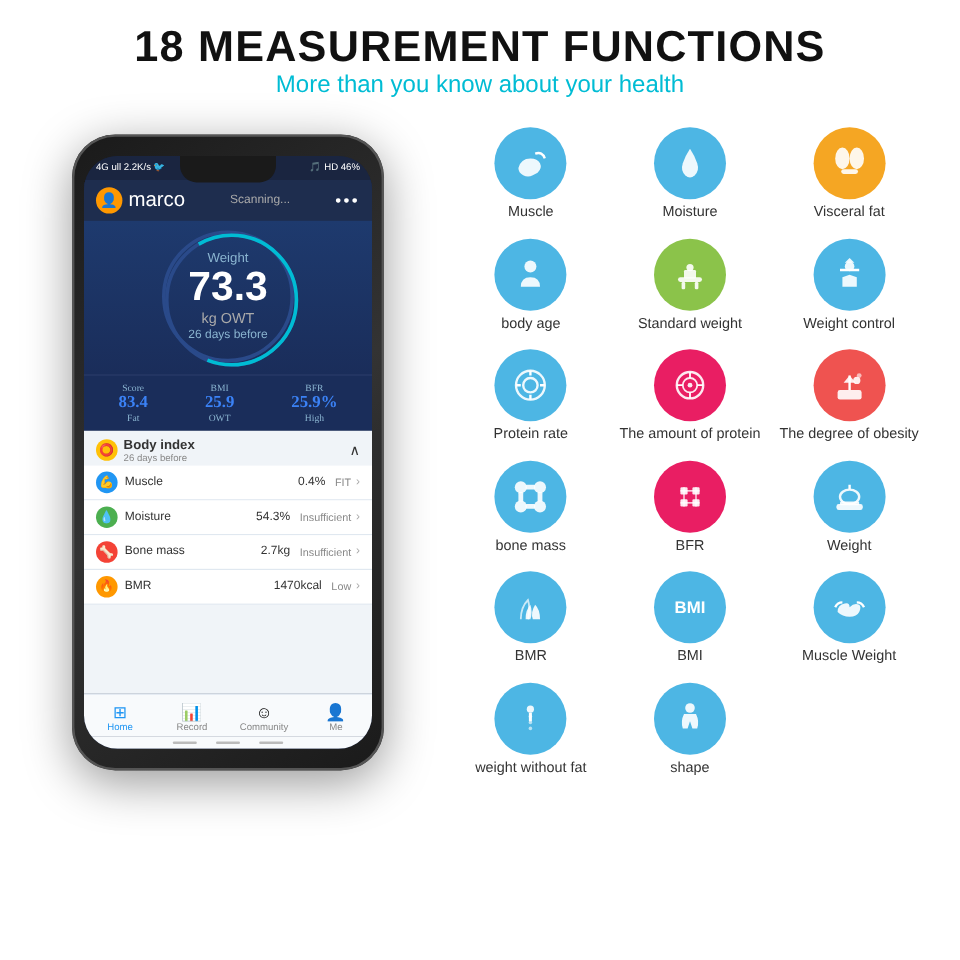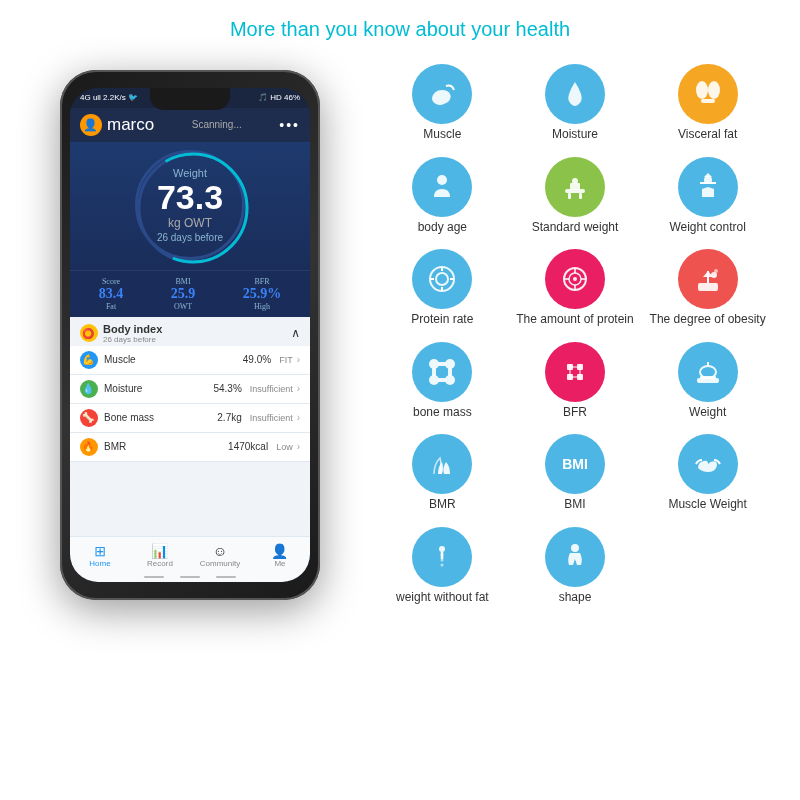--- a/index.html
+++ b/index.html
@@ -420,20 +420,21 @@
       text-align: center;
       line-height: 1.3;
     }
   </style>
 </head>
 <body>
 
 <div class="page">
 
   <div class="header">
+    <div class="header-title">18 MEASUREMENT FUNCTIONS</div>
     <div class="header-subtitle">More than you know about your health</div>
   </div>
 
   <div class="main-content">
 
     <div class="phone-section">
       <div class="phone-wrapper">
         <div class="phone-frame">
           <div class="phone-screen">
 
@@ -497,21 +498,21 @@
                       <div class="body-index-title">Body index</div>
                       <div class="body-index-date">26 days before</div>
                     </div>
                   </div>
                   <div class="body-index-chevron">∧</div>
                 </div>
 
                 <div class="metric-row">
                   <div class="metric-icon" style="background:#2196F3;">💪</div>
                   <span class="metric-name">Muscle</span>
-                  <span class="metric-value">49.0%</span>
+                  <span class="metric-value">0.4%</span>
                   <span class="metric-status">FIT</span>
                   <span class="metric-arrow">›</span>
                 </div>
                 <div class="metric-row">
                   <div class="metric-icon" style="background:#4CAF50;">💧</div>
                   <span class="metric-name">Moisture</span>
                   <span class="metric-value">54.3%</span>
                   <span class="metric-status">Insufficient</span>
                   <span class="metric-arrow">›</span>
                 </div>

